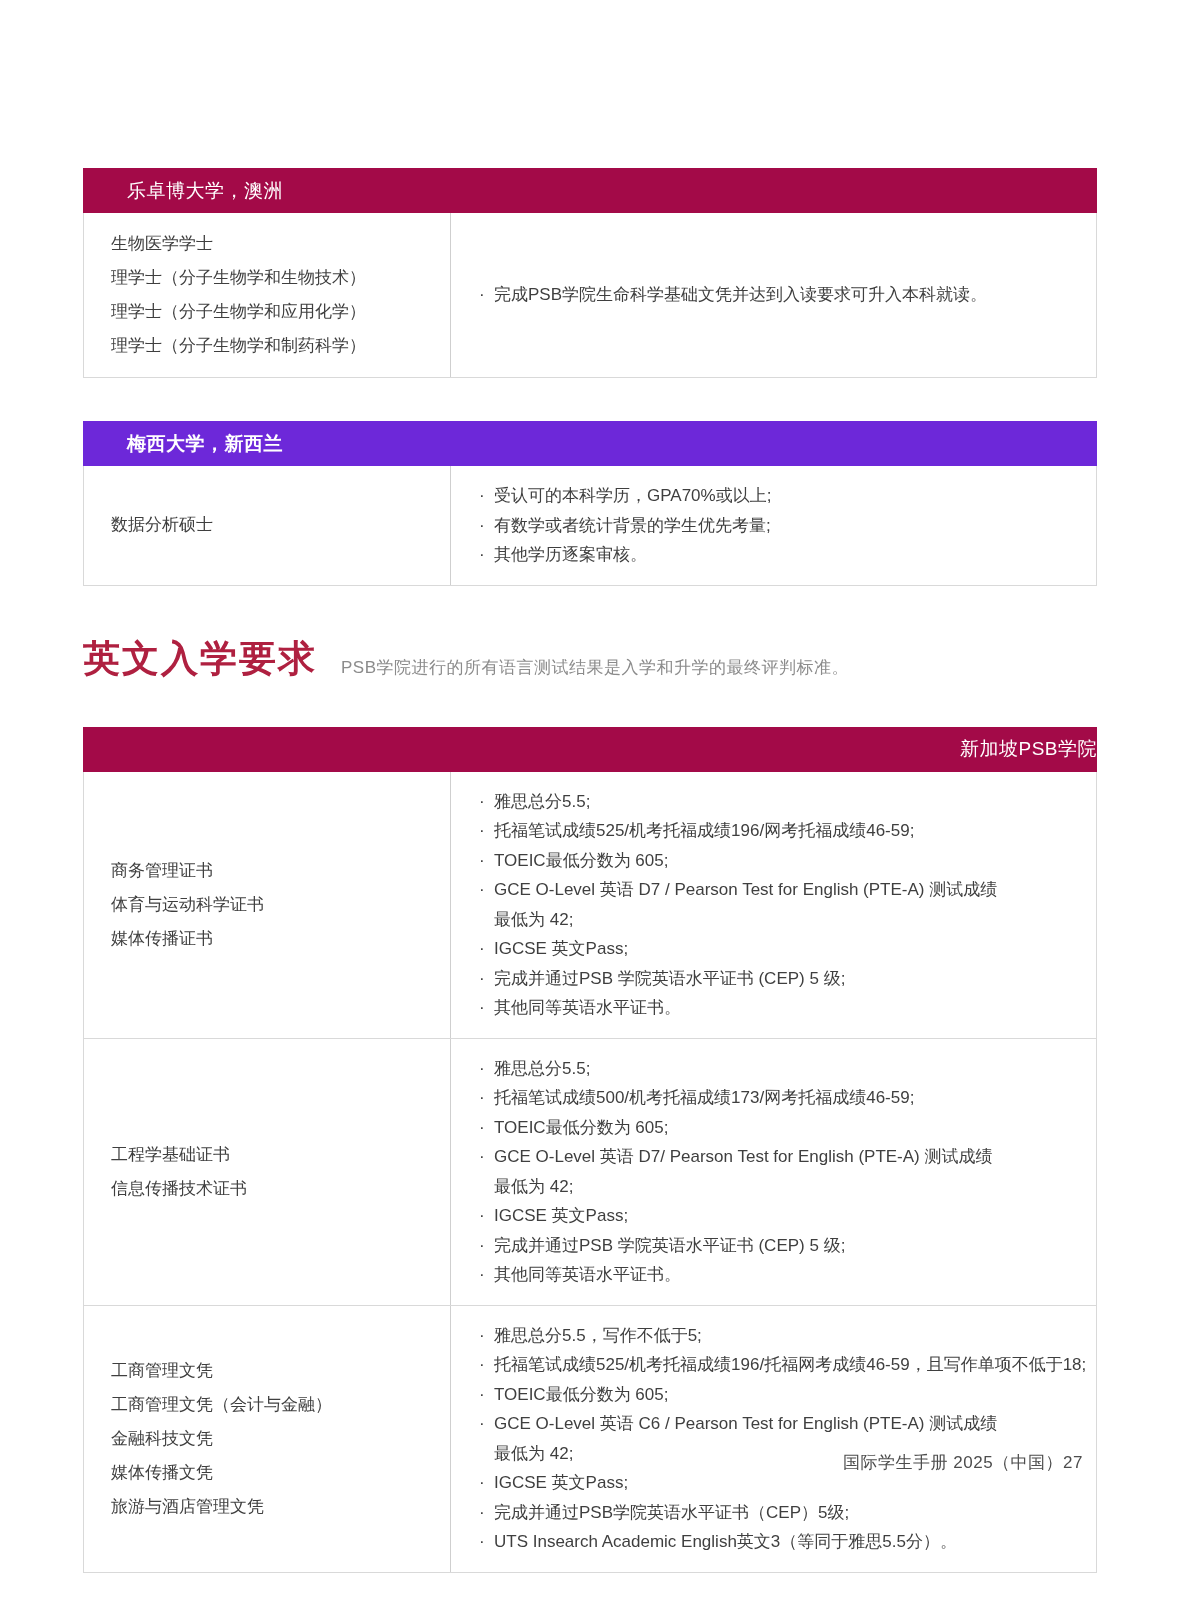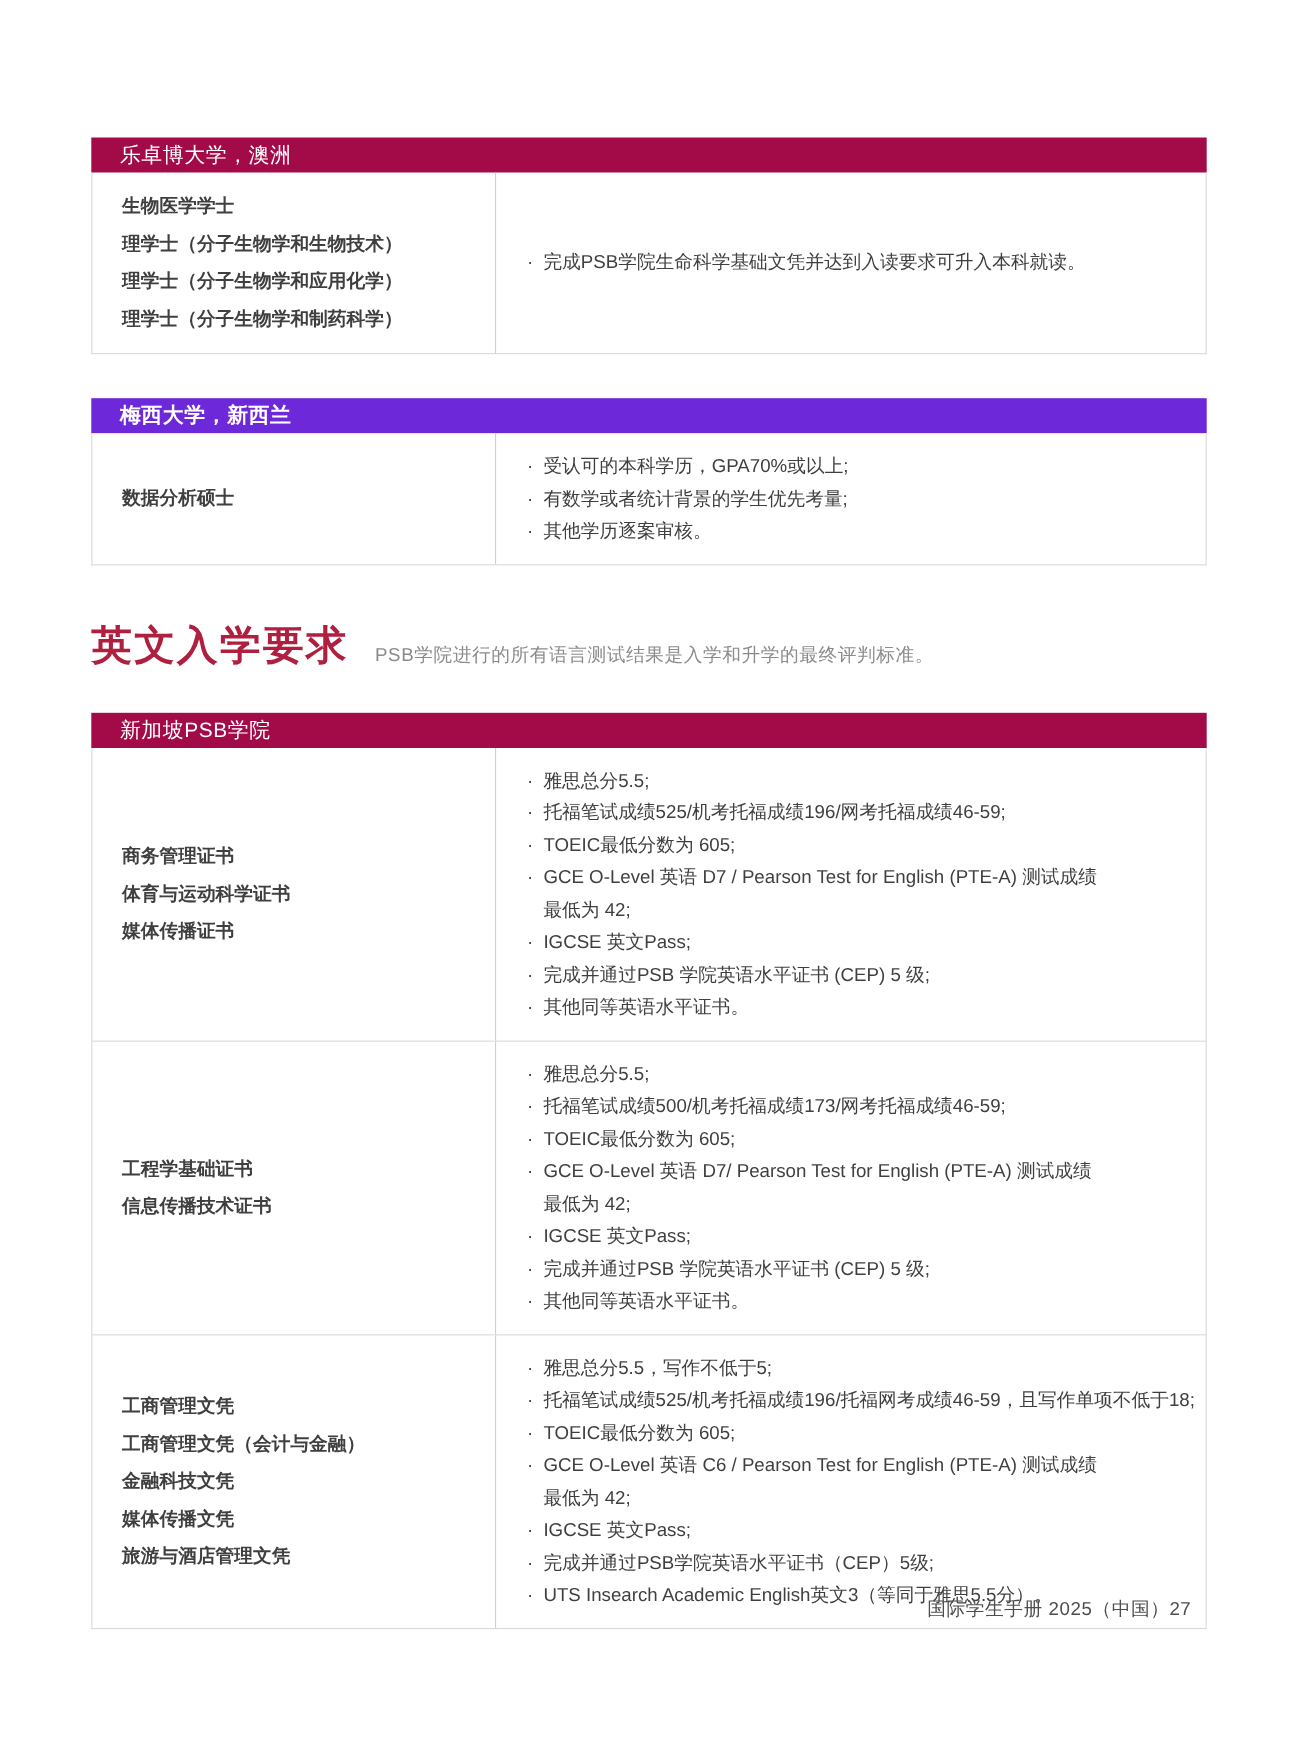--- a/index.html
+++ b/index.html
@@ -8,40 +8,40 @@
     position:relative;
     width:1178px; height:1600px;
     background:#ffffff;
     font-family:"Liberation Sans","DejaVu Sans",sans-serif;
     overflow:hidden;
   }
   .content { padding-top:125px; }
   .uni-table { width:1014px; margin-left:83px; }
   .uni-table + .uni-table { margin-top:40px; }
   .t-header {
-    height:32px;
+    height:45px;
     display:flex; align-items:center;
-    padding-left:26px;
+    padding-left:44px;
     color:#ffffff;
     font-size:19px;
     letter-spacing:0.5px;
+    margin-top:43px;
   }
   .t-body {
     border:1px solid #d9d9d9;
     border-top:none;
     background:#ffffff;
   }
   .t-row { display:flex; }
   .t-row + .t-row { border-top:1px solid #d9d9d9; }
   .t-left {
     width:367px; flex:0 0 367px;
     border-right:1px solid #cfcfcf;
     display:flex; flex-direction:column; justify-content:center;
     padding:14px 18px 14px 27px;
-    font-weight:bold;
   }
   .program-line {
     font-size:17px; line-height:34px; color:#3f3f3f;
   }
   .t-right {
     flex:1;
     display:flex; flex-direction:column; justify-content:center;
     padding:15px 24px 15px 28px;
   }
   .req-line {
@@ -114,21 +114,21 @@
           </div>
         </div>
       </div>
 
     <div class="section-head">
       <h1 class="section-title" style="color: rgb(175, 32, 64);">英文入学要求</h1>
       <p class="section-subtitle">PSB学院进行的所有语言测试结果是入学和升学的最终评判标准。</p>
     </div>
 
     <div class="uni-table">
-        <div class="t-header" style="background: rgb(163, 10, 72);">
+        <div class="t-header" style="background: rgb(163, 10, 72); justify-content: flex-end;">
           <span>新加坡PSB学院</span>
         </div>
         <div class="t-body">
           <div class="t-row">
             <div class="t-left">
               <div class="program-line">商务管理证书</div>
               <div class="program-line">体育与运动科学证书</div>
               <div class="program-line">媒体传播证书</div>
             </div>
             <div class="t-right">

